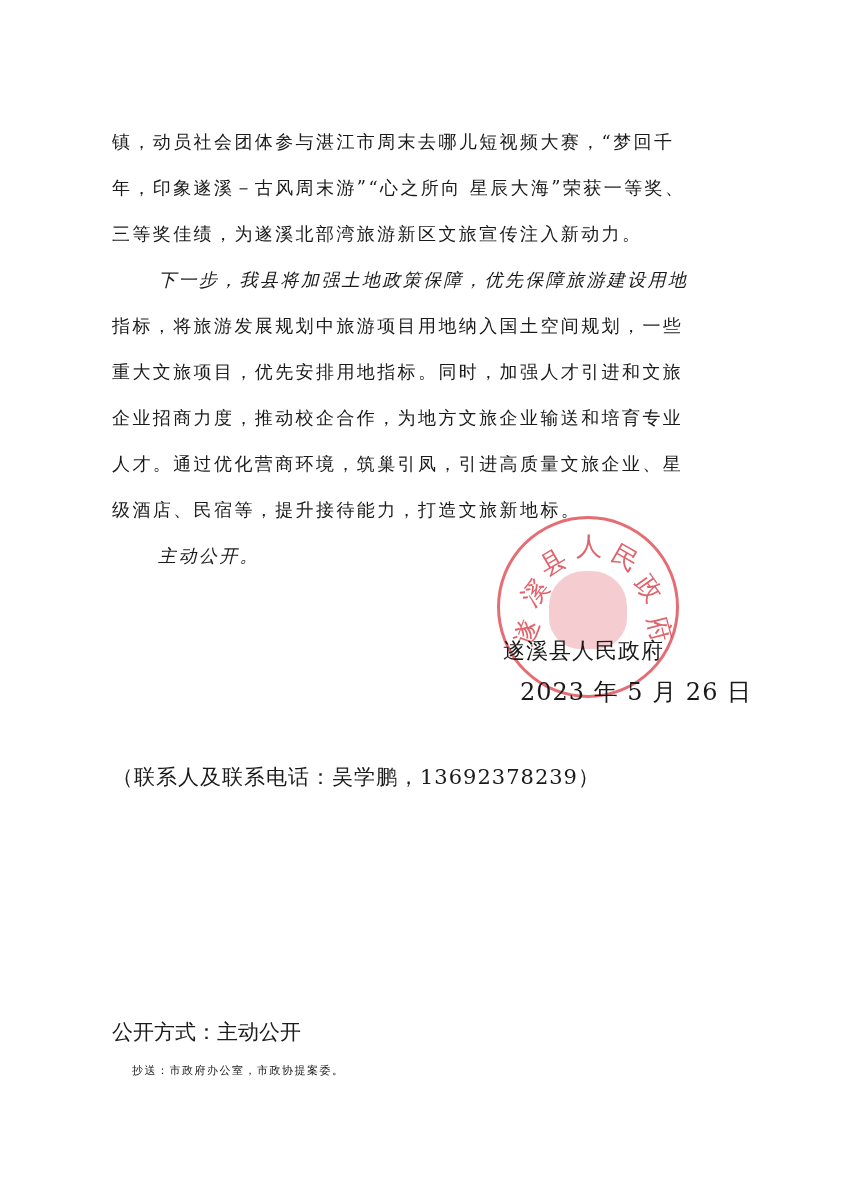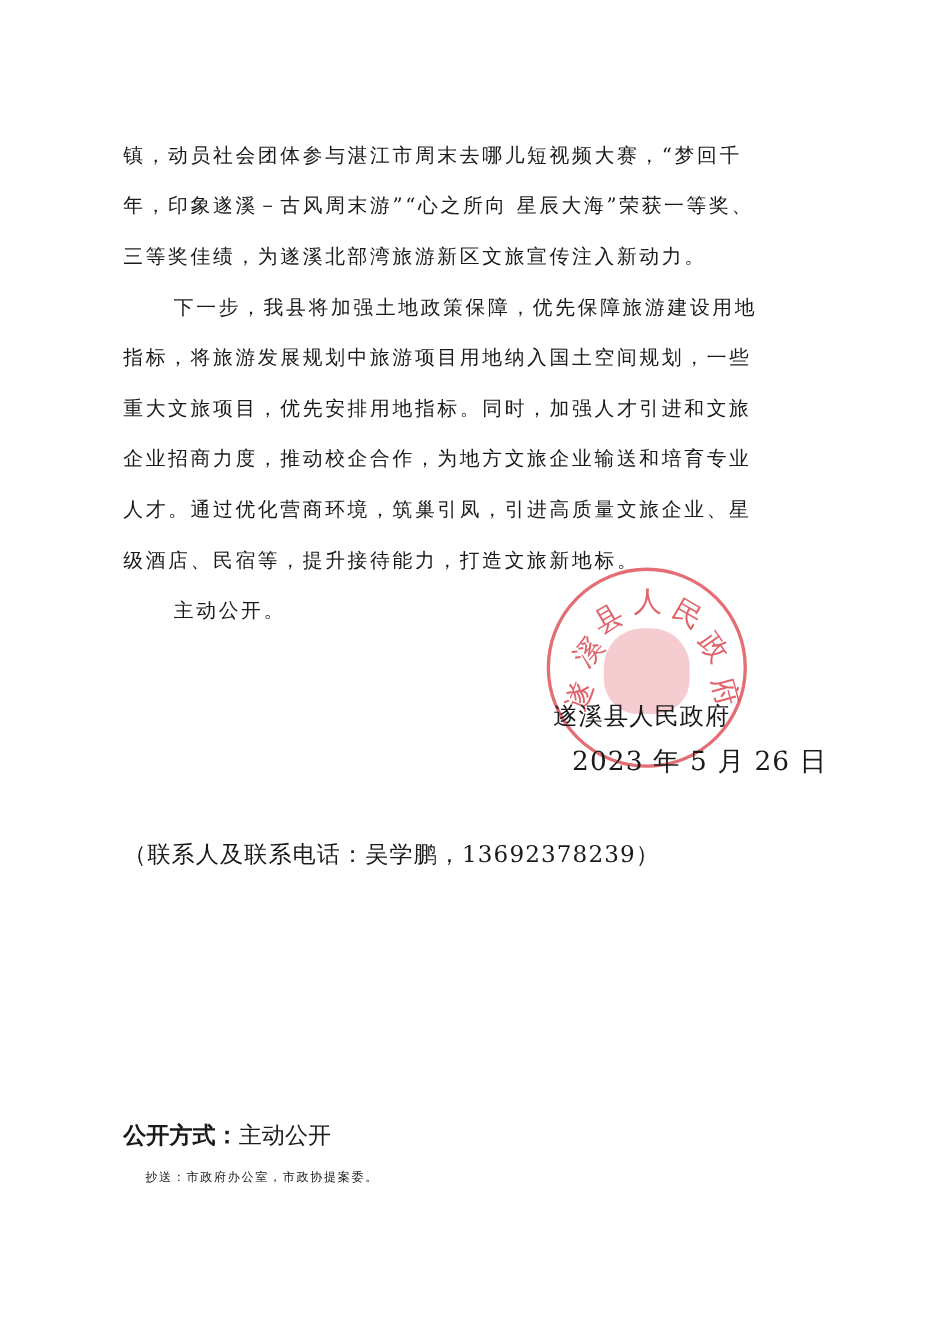--- a/index.html
+++ b/index.html
@@ -4,37 +4,37 @@
   <style>
     html, body { margin: 0; padding: 0; }
     body {
       width: 850px; height: 1201px; background: #ffffff; position: relative; overflow: hidden;
       font-family: "DejaVu Serif", "Liberation Serif", serif; color: #1a1a1a;
     }
     .line {
       position: absolute; left: 112px; font-size: 18px; line-height: 1; white-space: nowrap;
       letter-spacing: 2.4px;
     }
-    .indent { left: 158px; }
+    .indent { left: 158px; font-style: italic; }
     .seal {
       position: absolute; left: 497px; top: 516px; width: 182px; height: 182px;
       border-radius: 50%; border: 3px solid rgba(220,60,70,0.75); box-sizing: border-box;
     }
     .seal-inner {
       position: absolute; left: 50%; top: 50%; width: 78px; height: 78px; transform: translate(-50%,-46%);
       border-radius: 45% 45% 40% 40%; background: rgba(226,110,120,0.35);
     }
     .seal-char {
       position: absolute; font-size: 26px; color: rgba(215,55,65,0.78); font-family: "DejaVu Serif", serif;
     }
     .signer { position: absolute; left: 503px; top: 636px; font-size: 22px; letter-spacing: 1px; }
     .date { position: absolute; left: 520px; top: 676px; font-size: 24px; letter-spacing: 1px; }
     .contact { position: absolute; left: 112px; top: 763px; font-size: 21px; letter-spacing: 1px; }
     .pub { position: absolute; left: 112px; top: 1018px; font-size: 21px; font-family: "DejaVu Sans", sans-serif; }
-    .pub b { font-weight: bold; }
+    .pub b { font-weight: normal; }
     .cc { position: absolute; left: 132px; top: 1063px; font-size: 11px; letter-spacing: 1.5px; font-family: "DejaVu Sans", sans-serif; }
   </style>
 </head>
 <body>
 
 <div>
   <div class="line" style="top:133px">镇，动员社会团体参与湛江市周末去哪儿短视频大赛，“梦回千</div>
   <div class="line" style="top:179px">年，印象遂溪－古风周末游”“心之所向 星辰大海”荣获一等奖、</div>
   <div class="line" style="top:225px">三等奖佳绩，为遂溪北部湾旅游新区文旅宣传注入新动力。</div>
 

